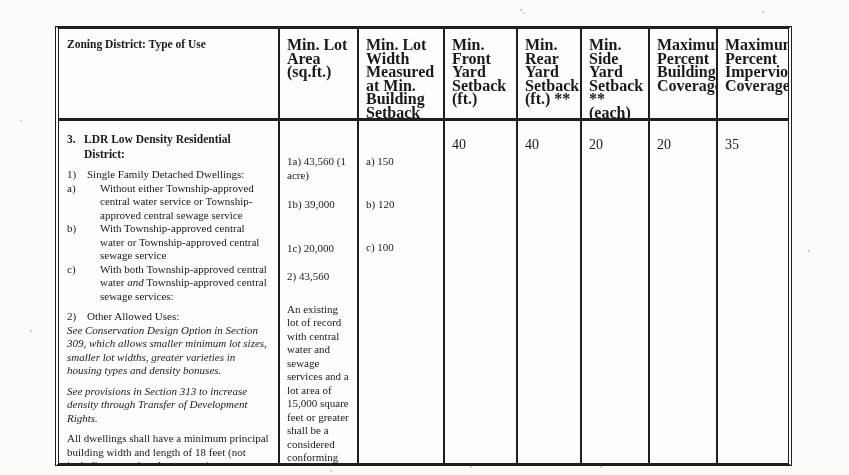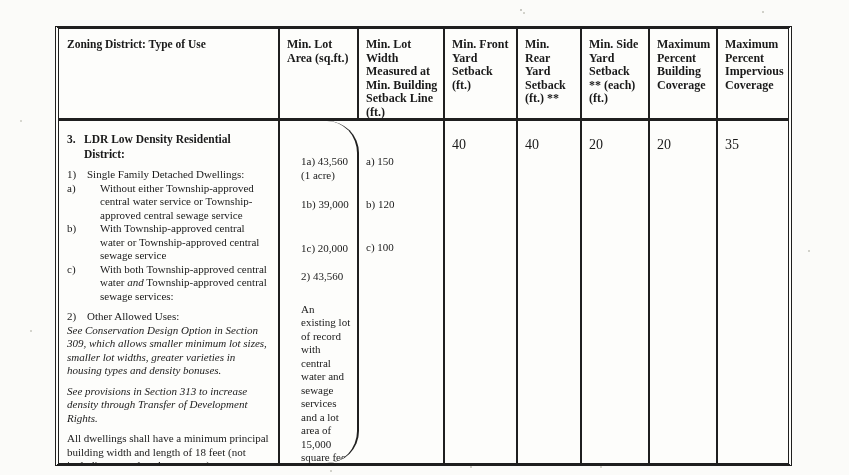--- a/index.html
+++ b/index.html
@@ -47,21 +47,21 @@
 
   .th, .td {
     border-right: 2px solid #1f1f1f;
     overflow: hidden;
   }
   .th.last, .td.last { border-right: none; }
 
   .th {
     border-bottom: 3px solid #1f1f1f;
     font-weight: bold;
-    font-size: 12px;
+    font-size: 16px;
     line-height: 13.5px;
     padding: 9px 5px 0 7px;
   }
   .th.c1 { font-size: 11.5px; padding-left: 8px; }
 
   .td {
     font-size: 11px;
     line-height: 13.5px;
   }
 
@@ -72,21 +72,21 @@
   .grp { display: flex; }
   .grp .lbl { flex: 0 0 20px; }
   .grp.second { margin-top: 7px; }
   .li { display: flex; }
   .li .lbl { flex: 0 0 33px; }
   .note { font-style: italic; }
   .note.n2 { margin-top: 7px; }
   .plain { margin-top: 7px; }
 
   
-  .td.c2 { padding: 4px 5px 0 21px; border-radius: 32px; }
+  .td.c2 { padding: 4px 5px 0 7px; }
   .td.c3 { padding: 4px 5px 0 7px; }
   .lot-item.i1 { margin-top: 30px; }
   .lot-item.i2 { margin-top: 16px; }
   .lot-item.i3 { margin-top: 30px; }
   .lot-item.i4 { margin-top: 15px; }
   .lot-note { margin-top: 19px; }
   .width-item.i1 { margin-top: 30px; }
   .width-item.i2 { margin-top: 29px; }
   .width-item.i3 { margin-top: 30px; }
 

